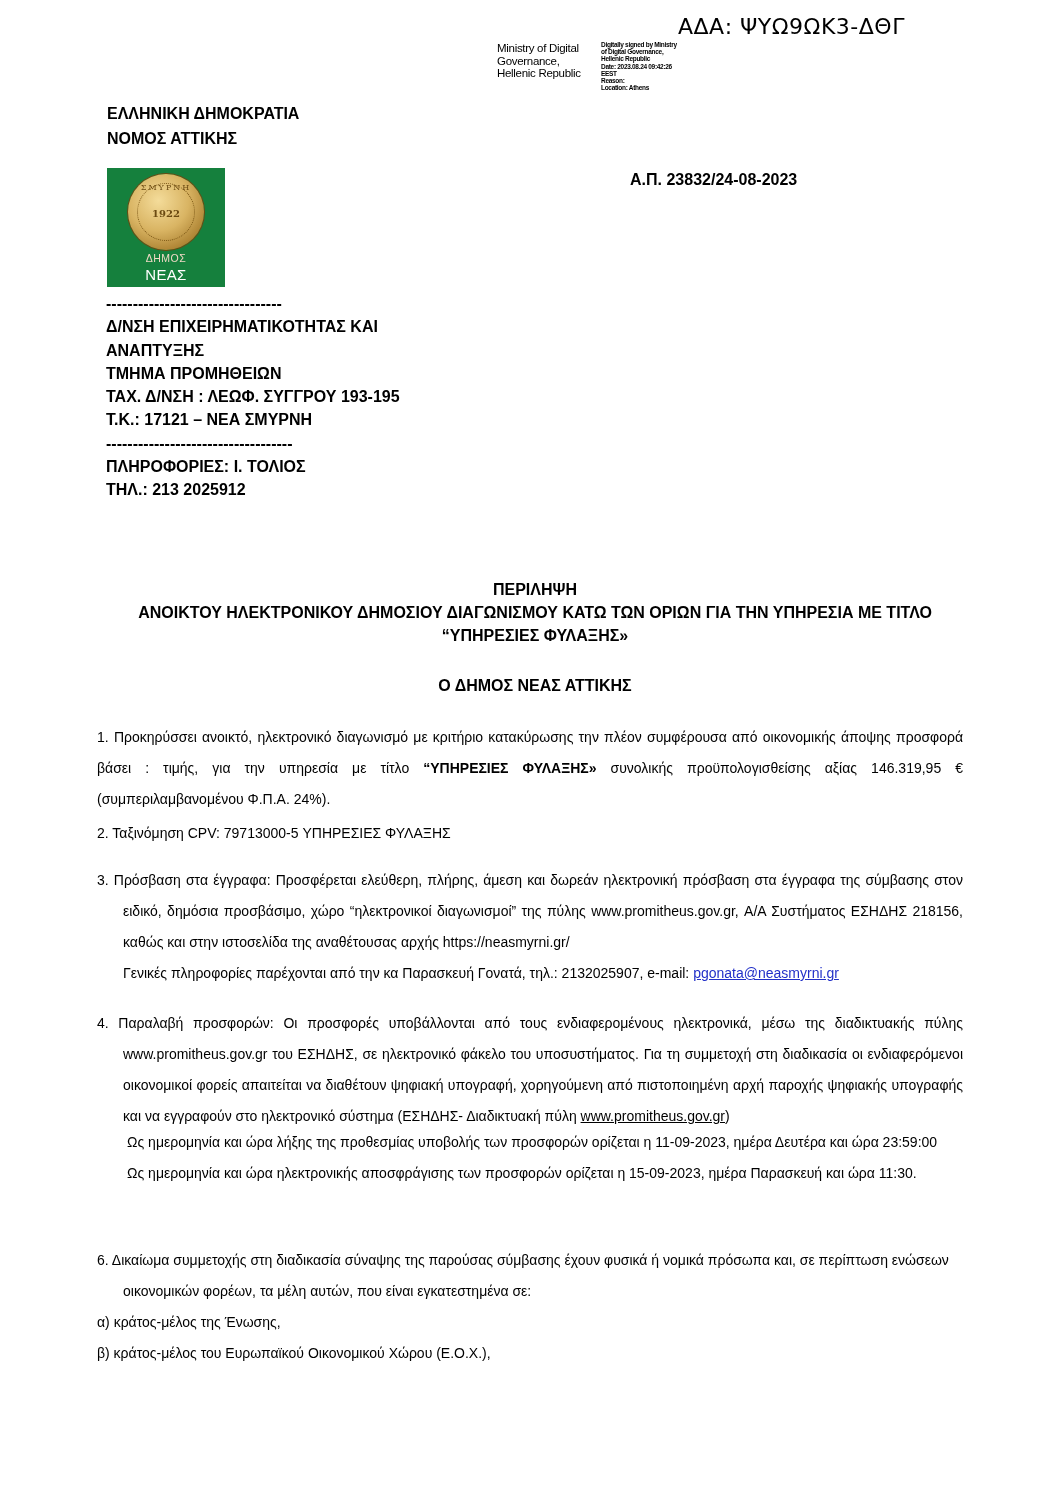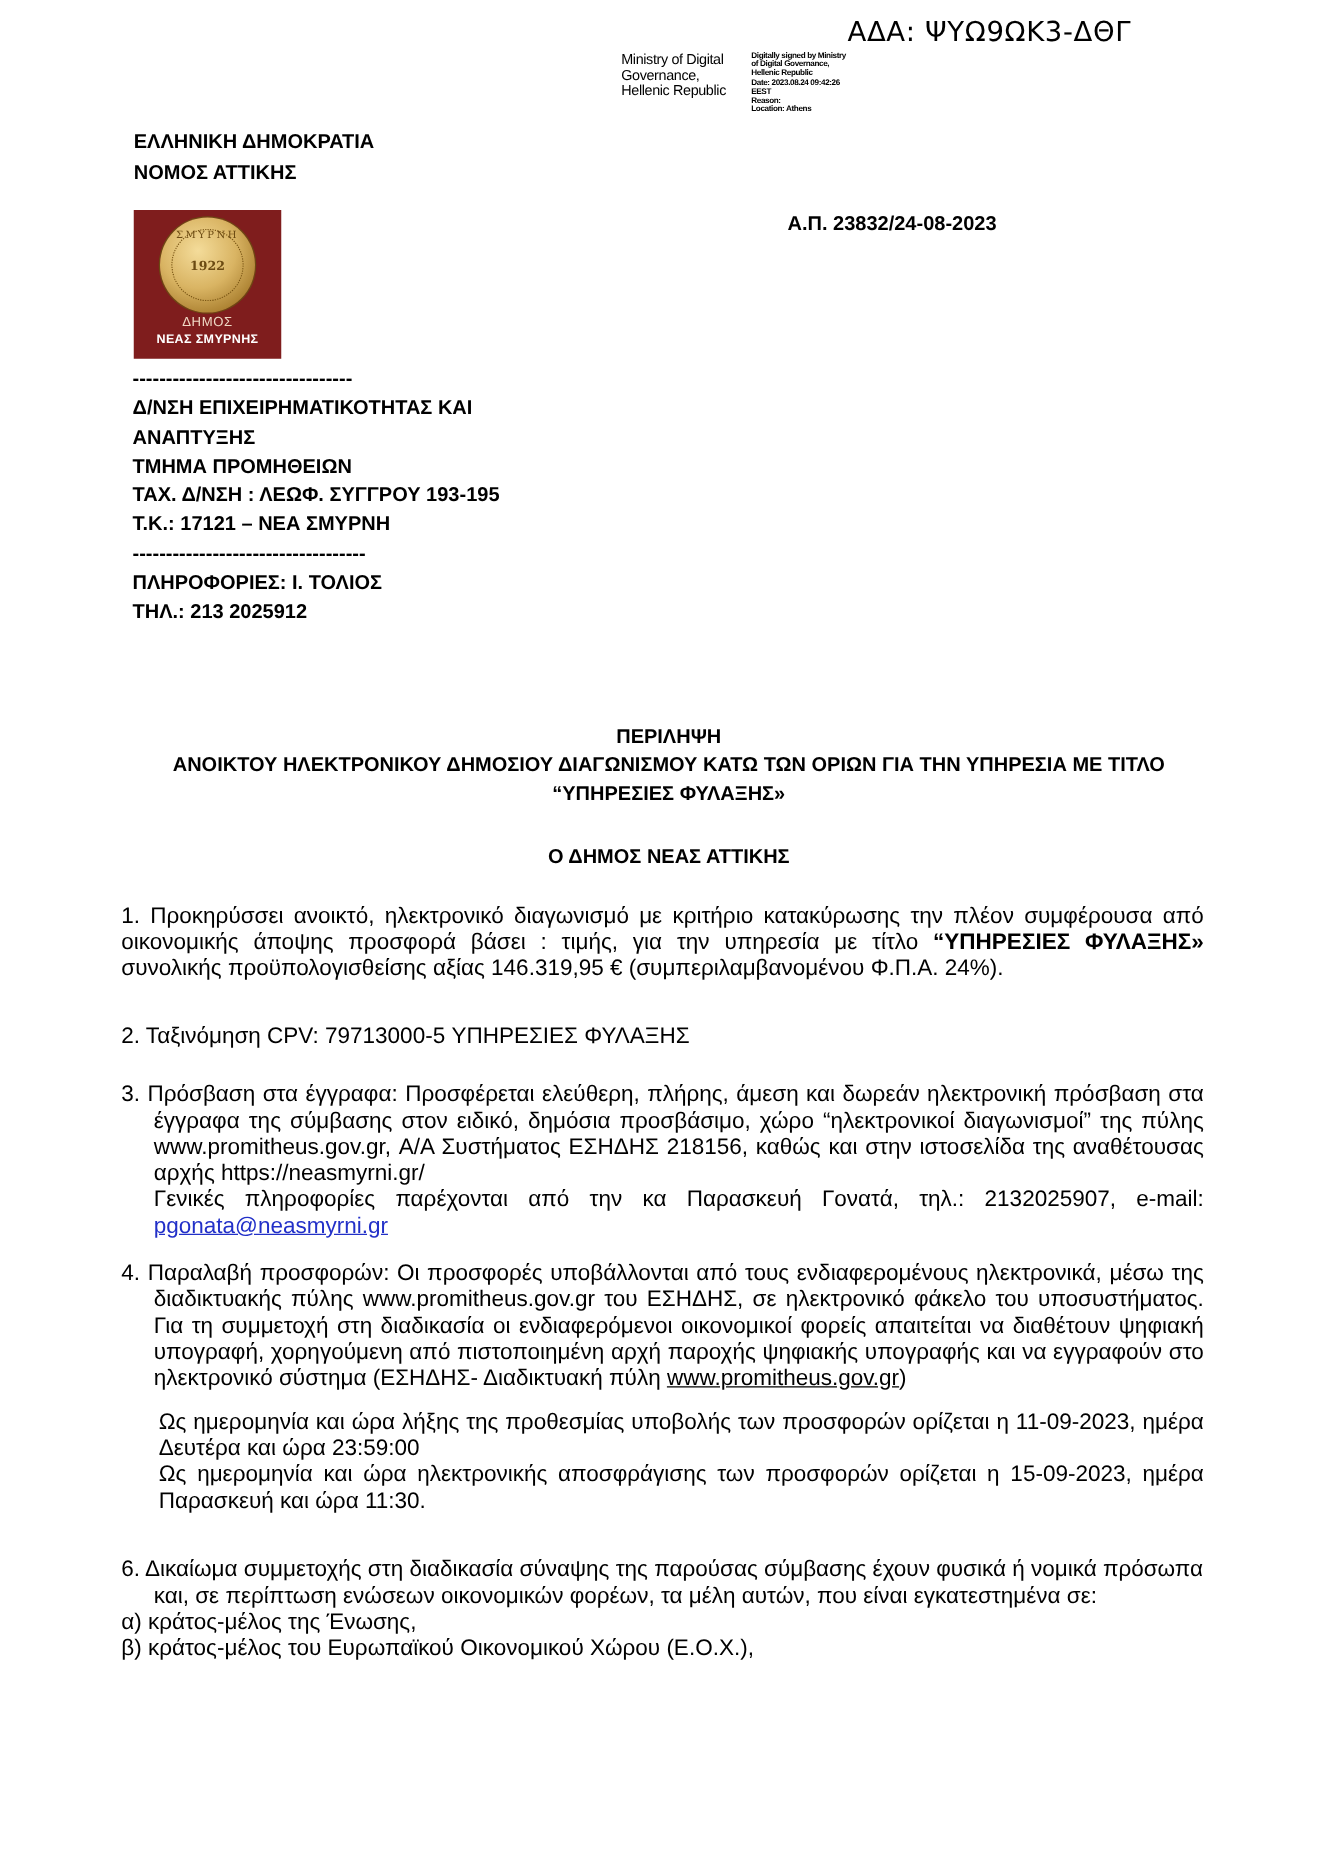--- a/index.html
+++ b/index.html
@@ -3,37 +3,37 @@
 <meta charset="utf-8">
 <style>
   html, body { margin: 0; padding: 0; background: #ffffff; }
   body { width: 1058px; height: 1497px; position: relative; overflow: hidden; color: #000; font-family: "Liberation Sans", sans-serif; }
   .abs { position: absolute; }
   .ada { left: 678px; top: 14px; font-size: 22px; letter-spacing: 0.5px; font-family: "DejaVu Sans", sans-serif; }
   .sig-name { left: 497px; top: 42px; font-size: 11.5px; line-height: 12.5px; font-family: "Liberation Sans", sans-serif; letter-spacing: -0.3px; }
   .sig-details { left: 601px; top: 41px; font-size: 6.5px; line-height: 7.2px; font-weight: bold; letter-spacing: -0.3px; font-family: "Liberation Sans", sans-serif; }
   .hdr { left: 107px; top: 101px; font-size: 16px; line-height: 25px; font-weight: bold; }
   .ref { left: 630px; top: 148px; font-size: 16px; font-weight: bold; margin-top: 23px; }
-  .logo { left: 107px; top: 168px; width: 118px; height: 119px; background: #7f1d1d; }
+  .logo { left: 107px; top: 168px; width: 118px; height: 119px; background: #15803d; }
   .coin { position: absolute; left: 21px; top: 6px; width: 76px; height: 76px; border-radius: 50%;
           background: radial-gradient(circle at 40% 35%, #f4dc9a 0%, #d9b463 45%, #a87d2d 80%, #7d5a1c 100%);
           box-shadow: 0 0 0 1px #6b4a12; }
   .coin-inner { position: absolute; left: 9px; top: 9px; width: 56px; height: 56px; border-radius: 50%; border: 1px dotted #7a5615; }
   .coin-year { position: absolute; left: 0; right: 0; top: 34px; text-align: center; font-size: 10px; color: #6b4a12; font-weight: bold; font-family: "DejaVu Serif", serif; }
   .coin-top { position: absolute; left: 0; right: 0; top: 9px; text-align: center; font-size: 8px; color: #6b4a12; font-family: "DejaVu Serif", serif; letter-spacing: 2px; }
   .logo-l1 { position: absolute; left: 0; right: 0; top: 84px; text-align: center; color: #f0d9c5; font-size: 10.5px; letter-spacing: 0.5px; }
-  .logo-l2 { position: absolute; left: 0; right: 0; top: 98px; text-align: center; color: #fff; font-size: 10px; font-weight: bold; letter-spacing: 0.3px; }
+  .logo-l2 { position: absolute; left: 0; right: 0; top: 98px; text-align: center; color: #fff; font-size: 15px; font-weight: normal; letter-spacing: 0.3px; }
   .dept { left: 106px; top: 292px; font-size: 16px; line-height: 23.3px; font-weight: bold; }
   .dept .email { padding-left: 4px; }
   .center { left: 100px; width: 870px; text-align: center; font-weight: bold; font-size: 16px; }
   .title1 { top: 581px; }
   .title2 { top: 604px; }
   .title3 { top: 627px; }
   .title4 { top: 677px; }
-  .body { left: 97px; width: 866px; font-size: 18px; line-height: 21px; text-align: justify; }
+  .body { left: 97px; width: 866px; font-size: 14px; line-height: 31px; text-align: justify; }
   .p1 { top: 722px; }
   .p2 { top: 818px; }
   .p3 { top: 865px; }
   .p4 { top: 1008px; }
   .p5 { top: 1127px; }
   .p6 { top: 1245px; }
   .indent { padding-left: 26px; }
   .indent2 { padding-left: 30px; }
   .b { font-weight: bold; }
   a.link { color: #1a0dab; text-decoration: underline; color: #2230c8; }

